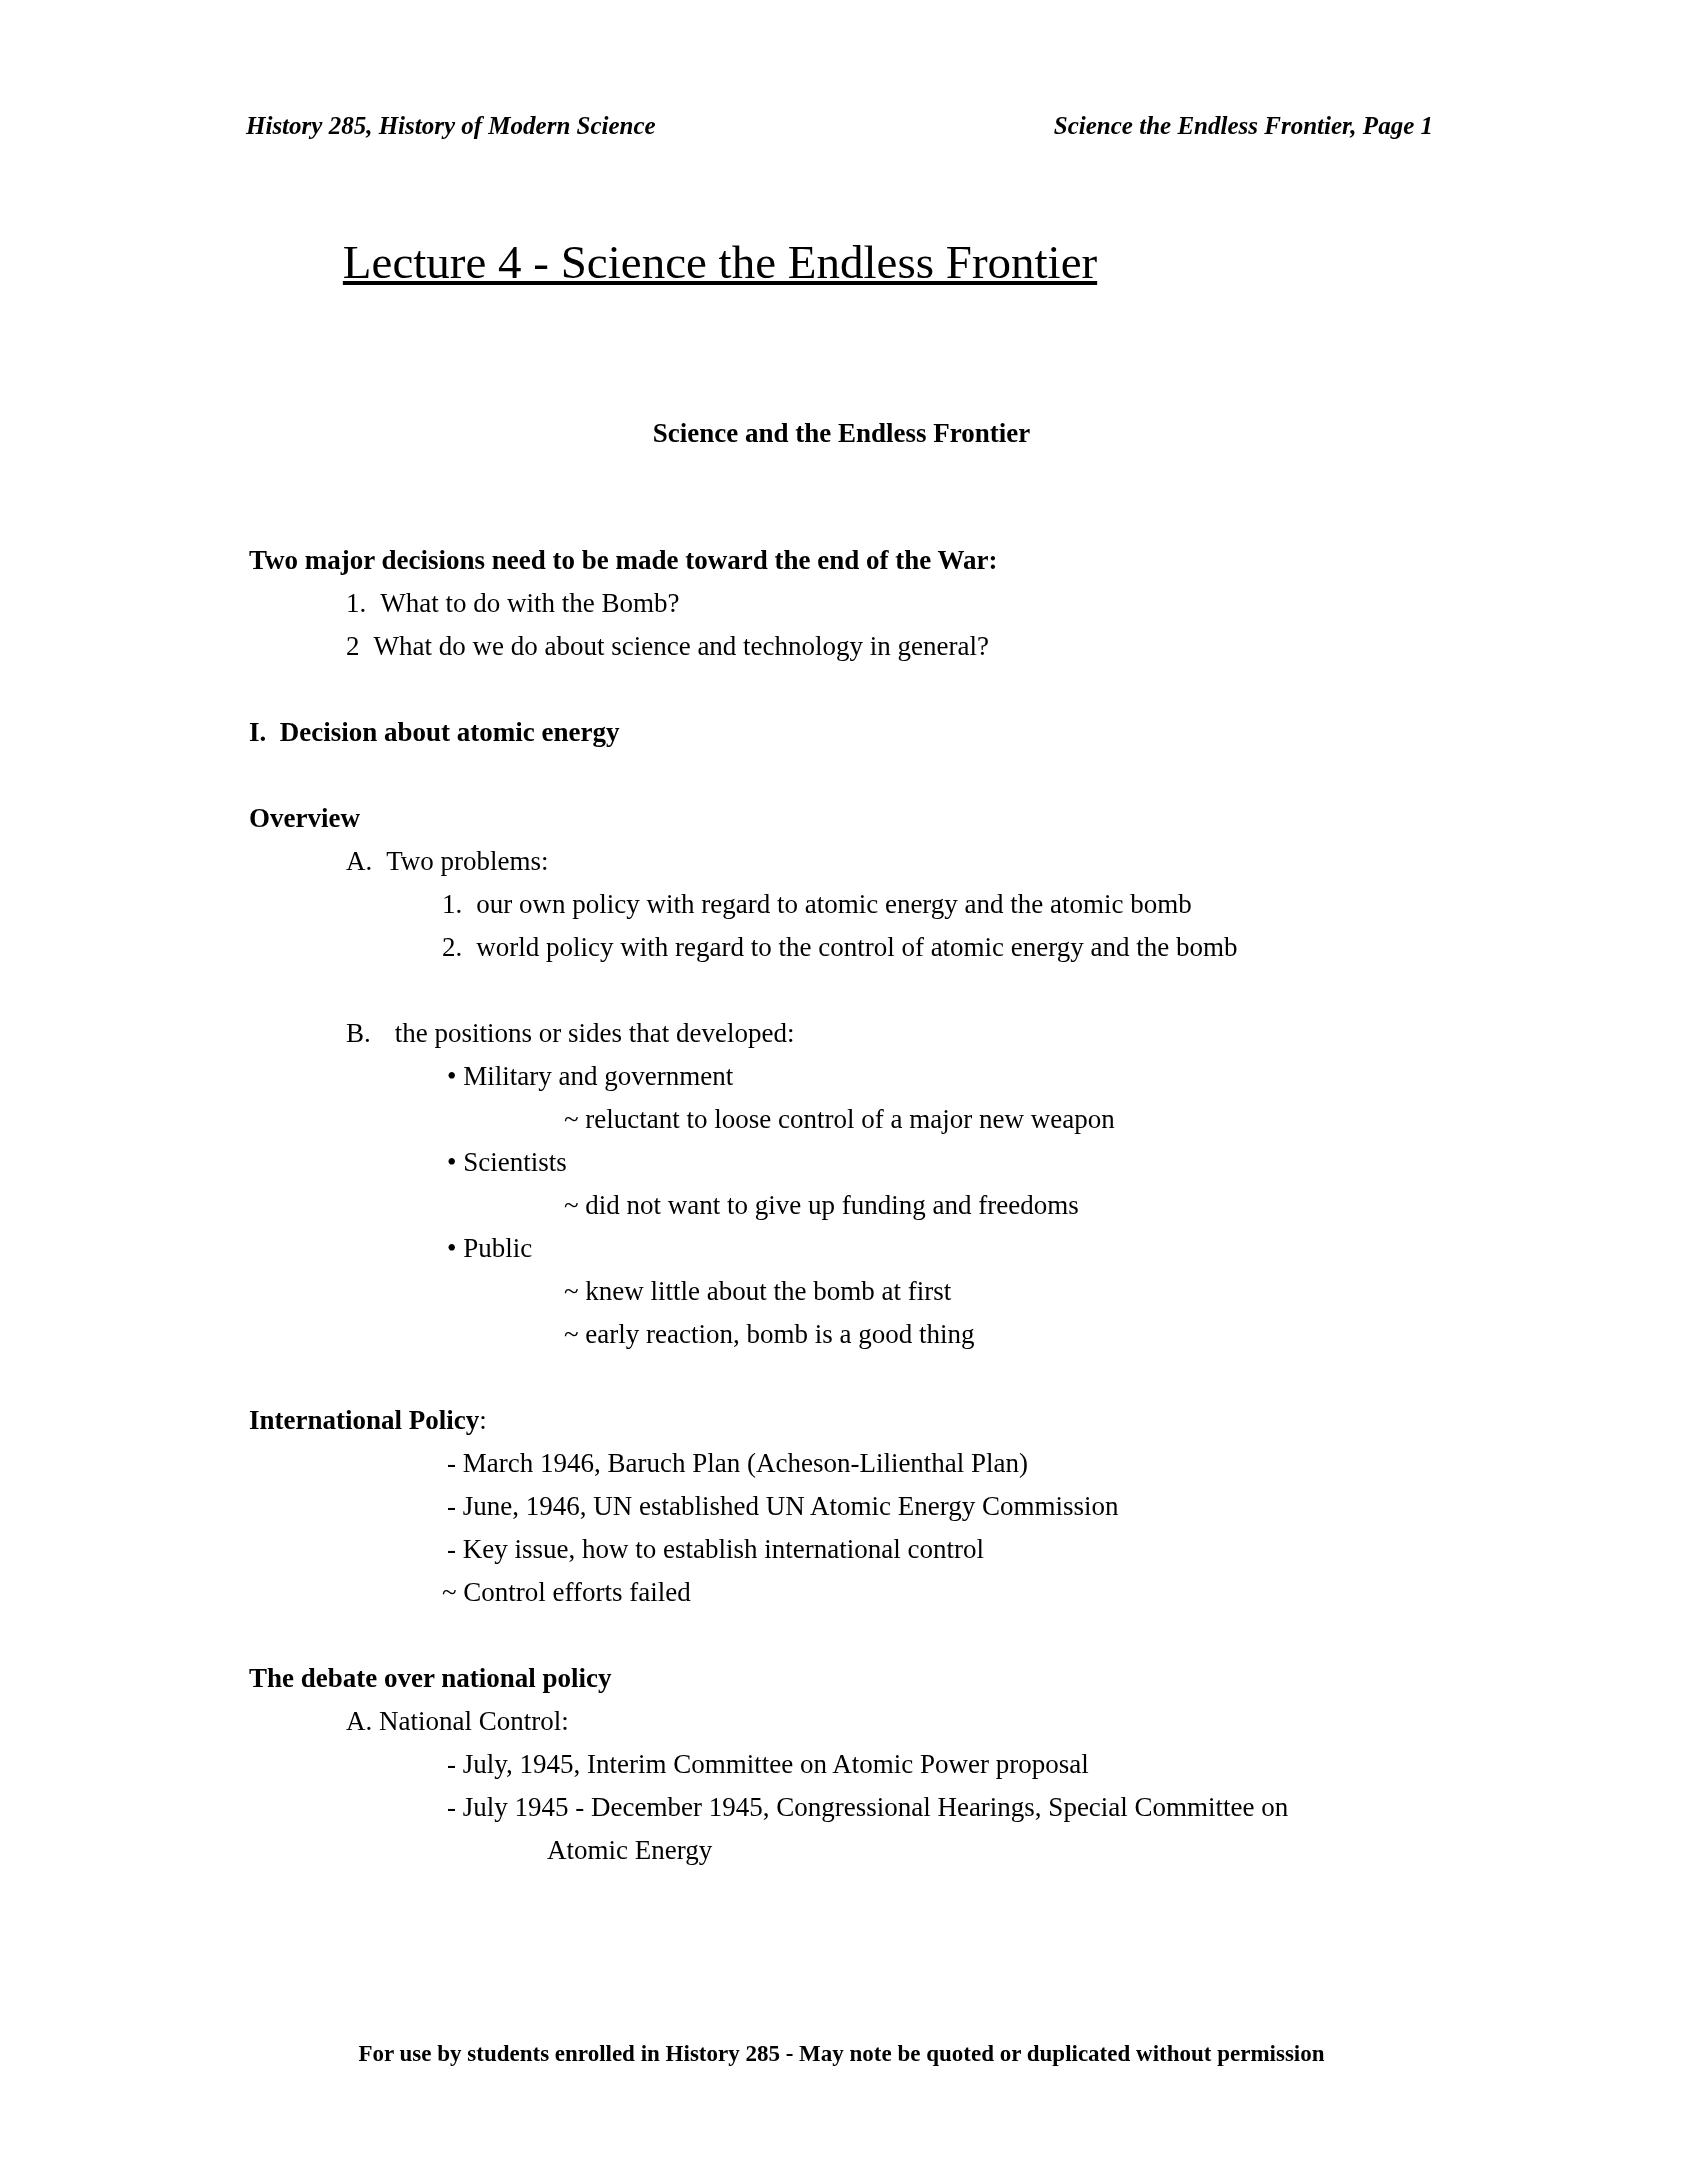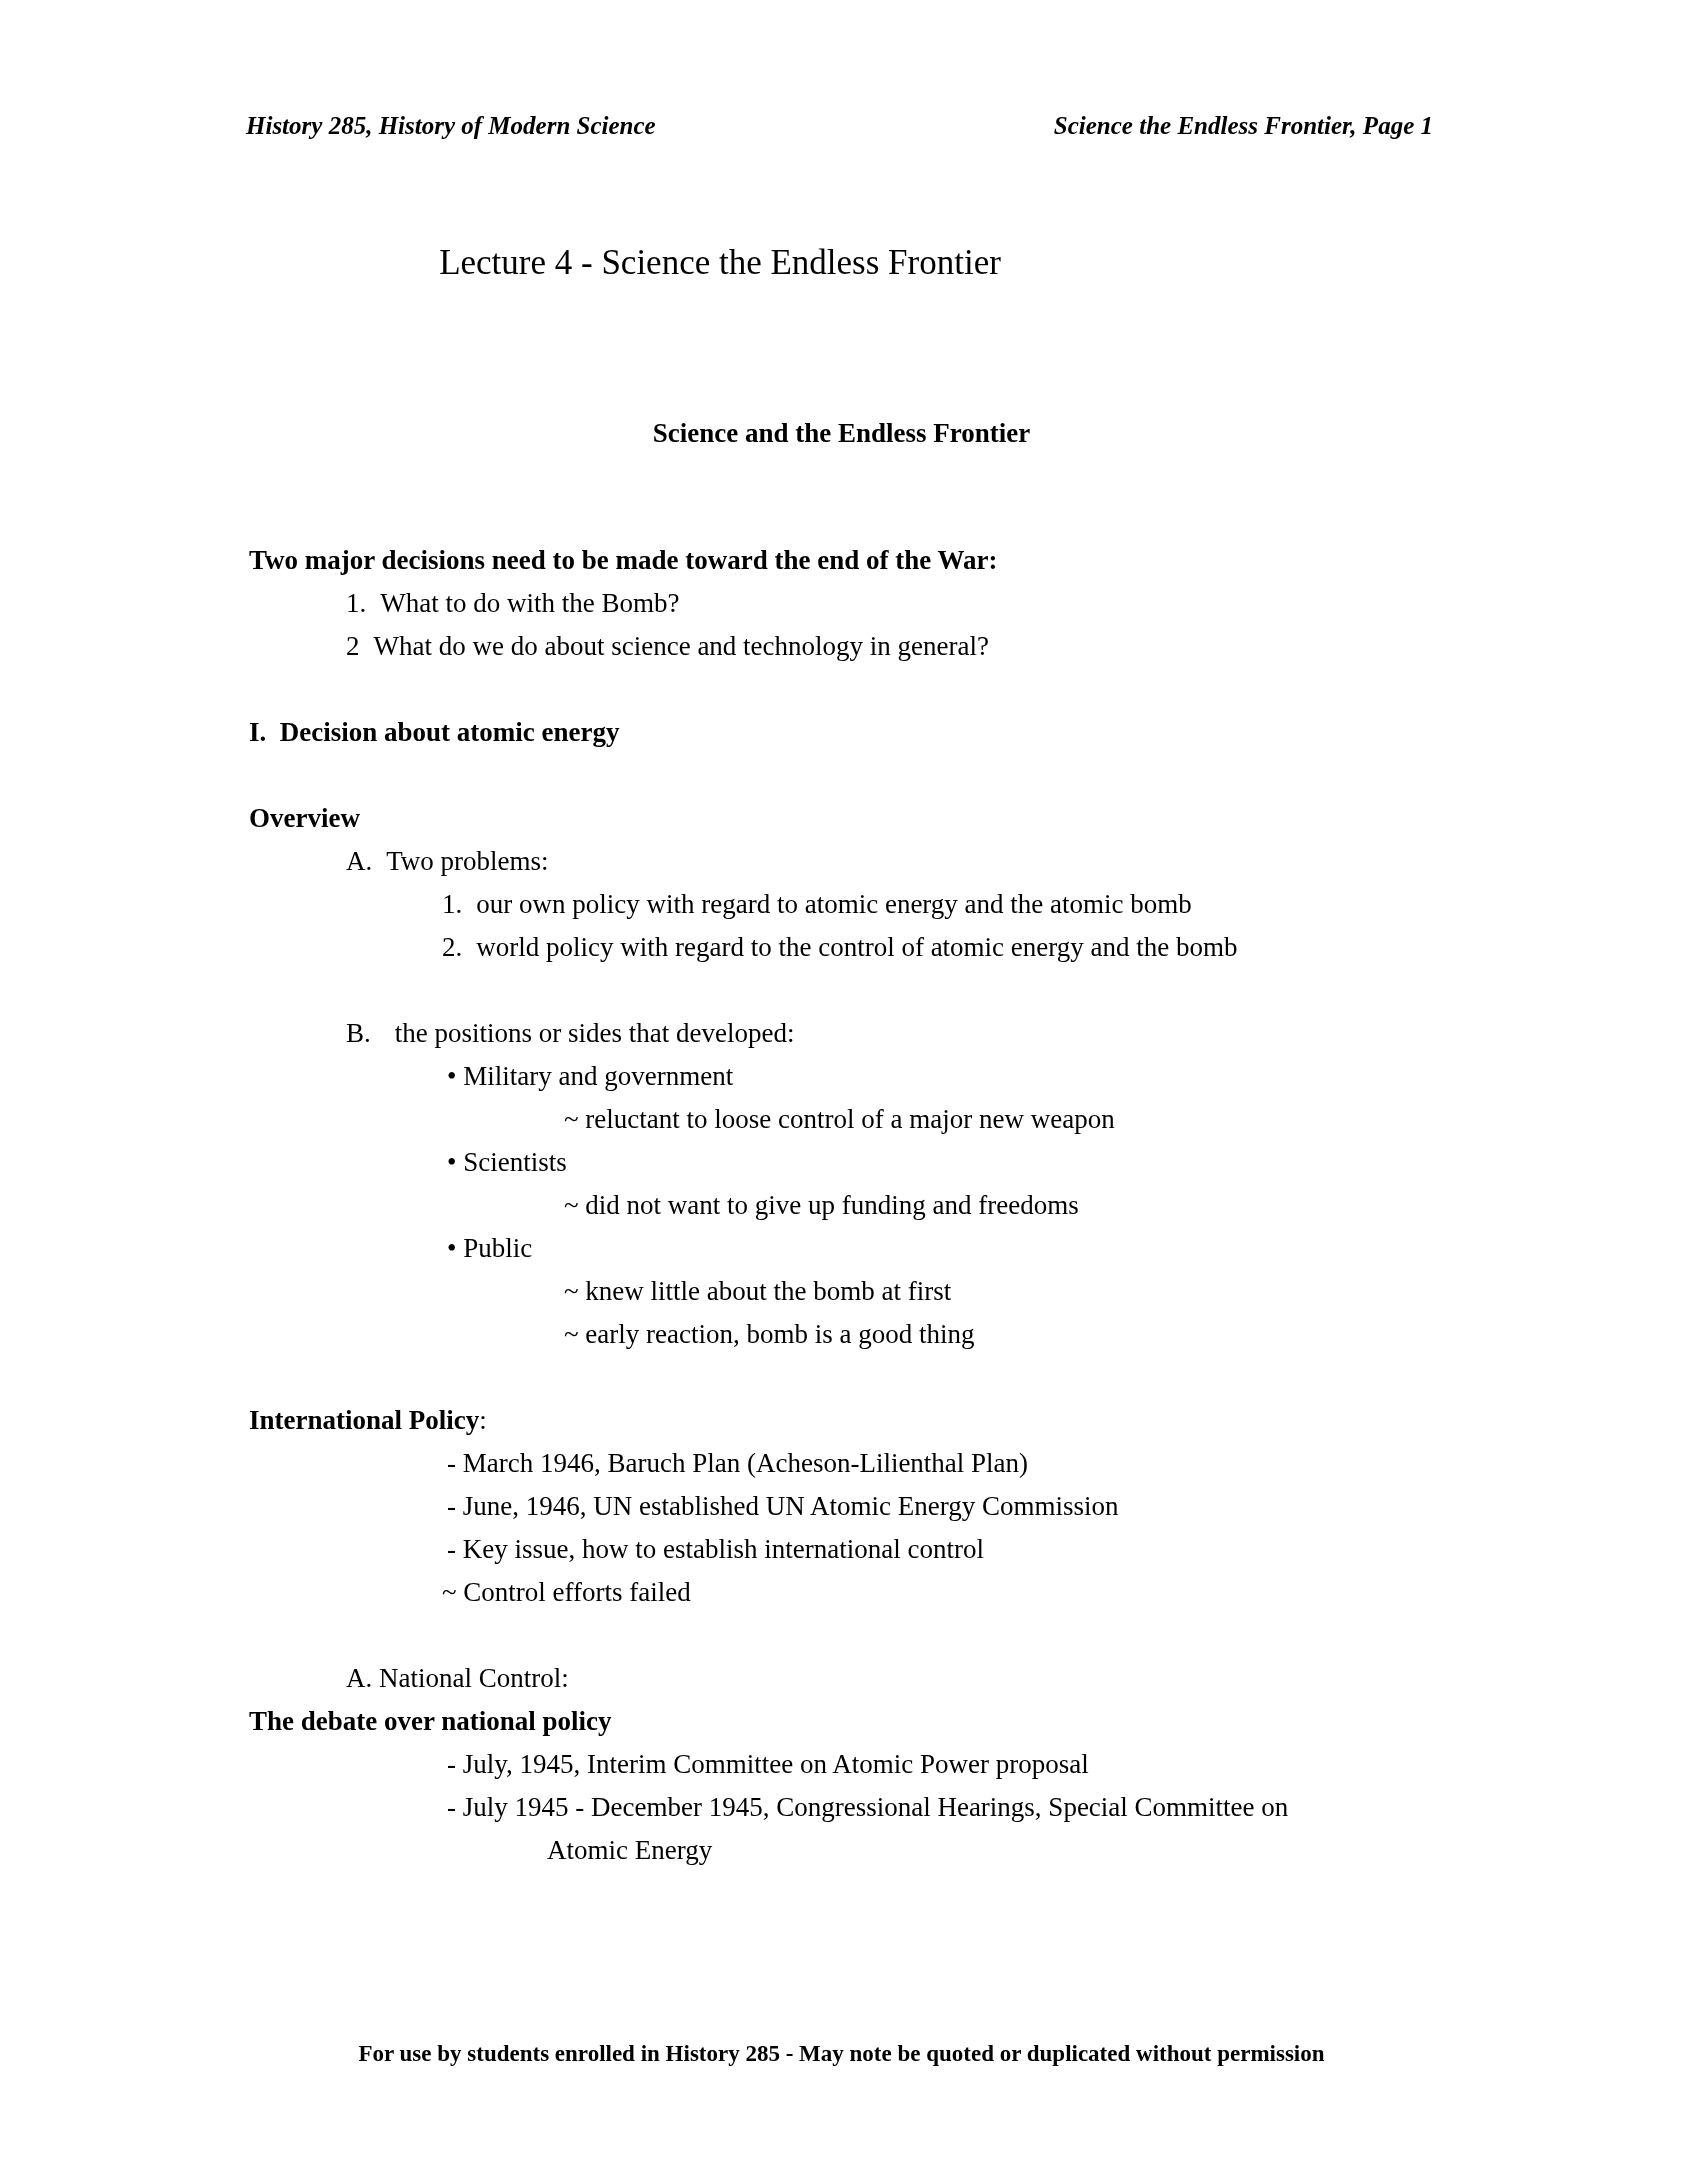--- a/index.html
+++ b/index.html
@@ -2,21 +2,21 @@
 <html><head>
 <meta charset="utf-8">
 <style>
   html, body { margin: 0; padding: 0; background: #ffffff; }
   body { width: 1683px; height: 2178px; position: relative; overflow: hidden;
          font-family: "Liberation Serif", "DejaVu Serif", serif; color: #000; }
   .abs { position: absolute; white-space: pre; }
   .run-header { font-style: italic; font-weight: bold; font-size: 25px; line-height: 30px; }
   #hdr-left { left: 246px; top: 111px; }
   #hdr-right { right: 250px; top: 111px; }
-  #title { left: 0; width: 1440px; text-align: center; top: 230px; font-size: 35px; line-height: 65px; }
+  #title { left: 0; width: 1440px; text-align: center; top: 230px; font-size: 47px; line-height: 65px; text-decoration: underline; }
   #subtitle { left: 0; width: 1683px; text-align: center; top: 412px; font-size: 27px; line-height: 43px; font-weight: bold; }
   #body { position: absolute; left: 0; top: 539px; width: 1394px; font-size: 27px; line-height: 43px; }
   .ln { height: 43px; white-space: pre; }
   .l0 { padding-left: 249px; }
   .l1 { padding-left: 346px; }
   .l2 { padding-left: 442px; }
   .l3 { padding-left: 544px; margin-left: 20px; }
   .l3b { padding-left: 547px; }
   .b { font-weight: bold; }
   .gap { display: inline-block; }
@@ -75,23 +75,23 @@
 
   <div class="ln l0"><span class="b">International Policy</span><span>:</span></div>
 
   <div class="ln l2" style="padding-left:447px">- March 1946, Baruch Plan (Acheson-Lilienthal Plan)</div>
   <div class="ln l2" style="padding-left:447px">- June, 1946, UN established UN Atomic Energy Commission</div>
   <div class="ln l2" style="padding-left:447px">- Key issue, how to establish international control</div>
   <div class="ln l2" style="">~ Control efforts failed</div>
 
   <div class="ln"></div>
 
+  <div class="ln l0 b">The debate over national policy</div>
+
   <div class="ln l1"><span>A.</span> <span>National Control:</span></div>
-
-  <div class="ln l0 b">The debate over national policy</div>
 
   <div class="ln l2" style="padding-left:447px">- July, 1945, Interim Committee on Atomic Power proposal</div>
   <div class="ln l2" style="padding-left:447px">- July 1945 - December 1945, Congressional Hearings, Special Committee on</div>
 
   <div class="ln l3b">Atomic Energy</div>
 </div>
 
 <div class="abs" id="footer">For use by students enrolled in History 285 - May note be quoted or duplicated without permission</div>
 
 

